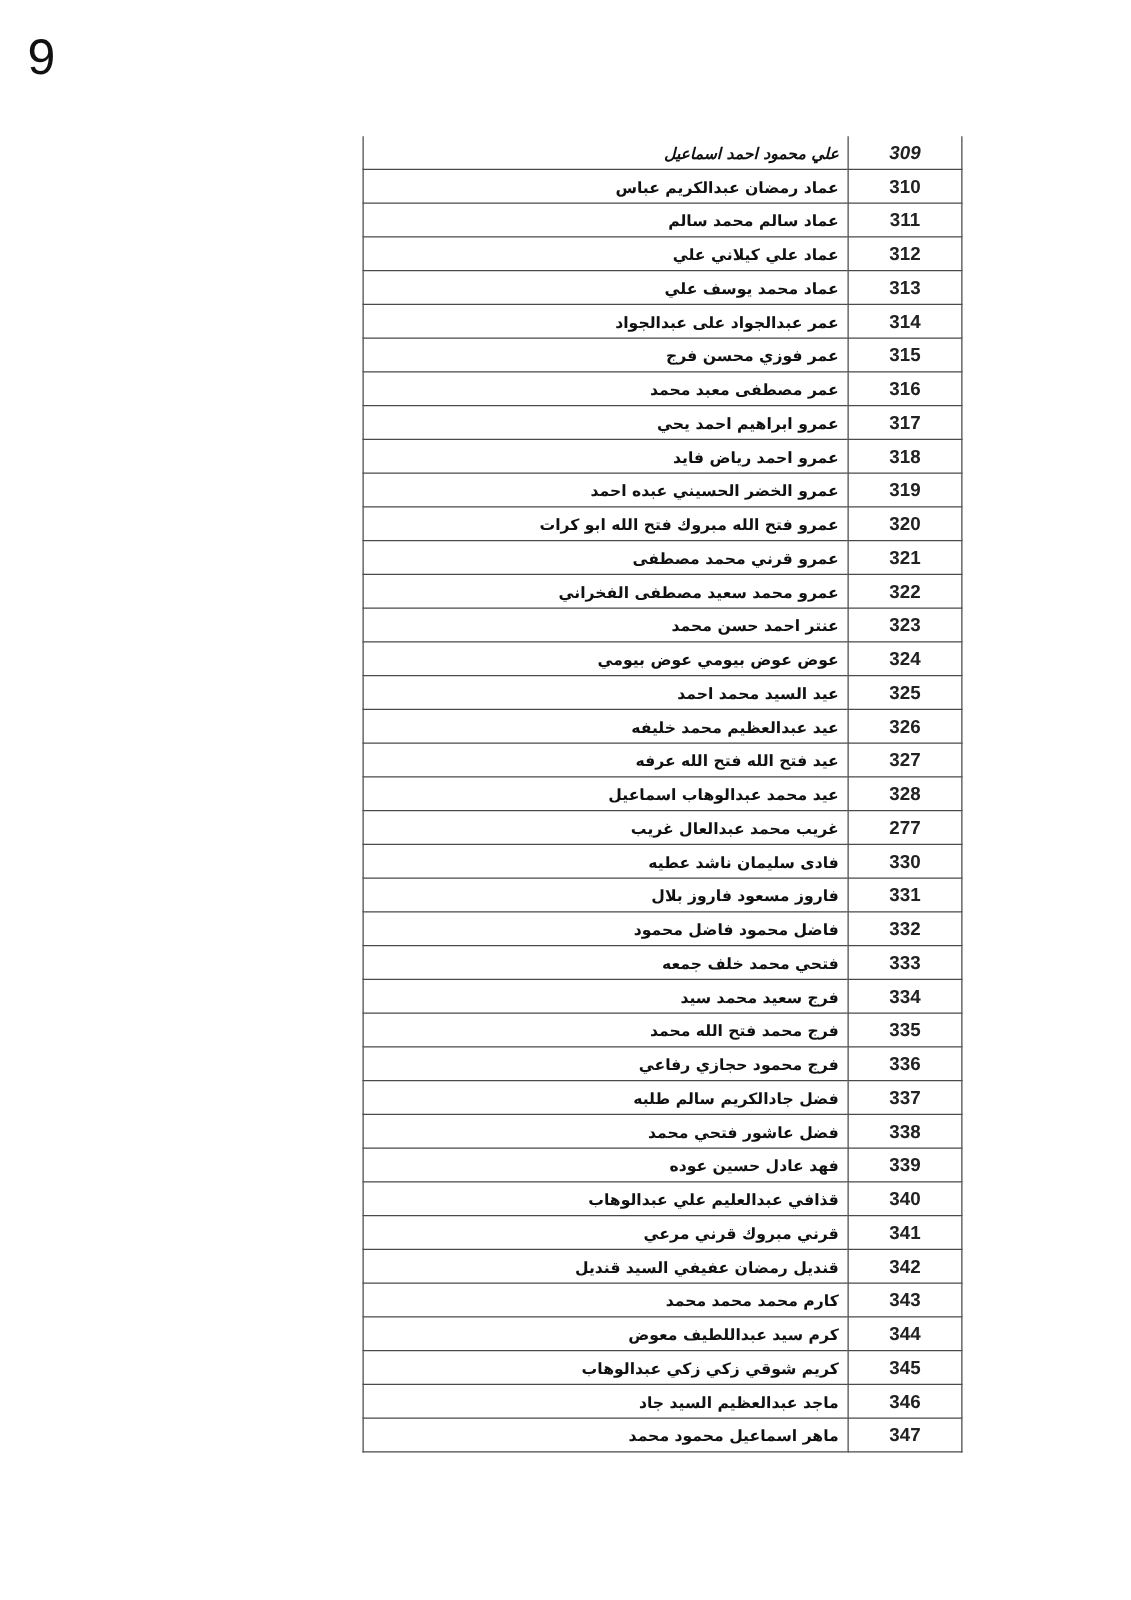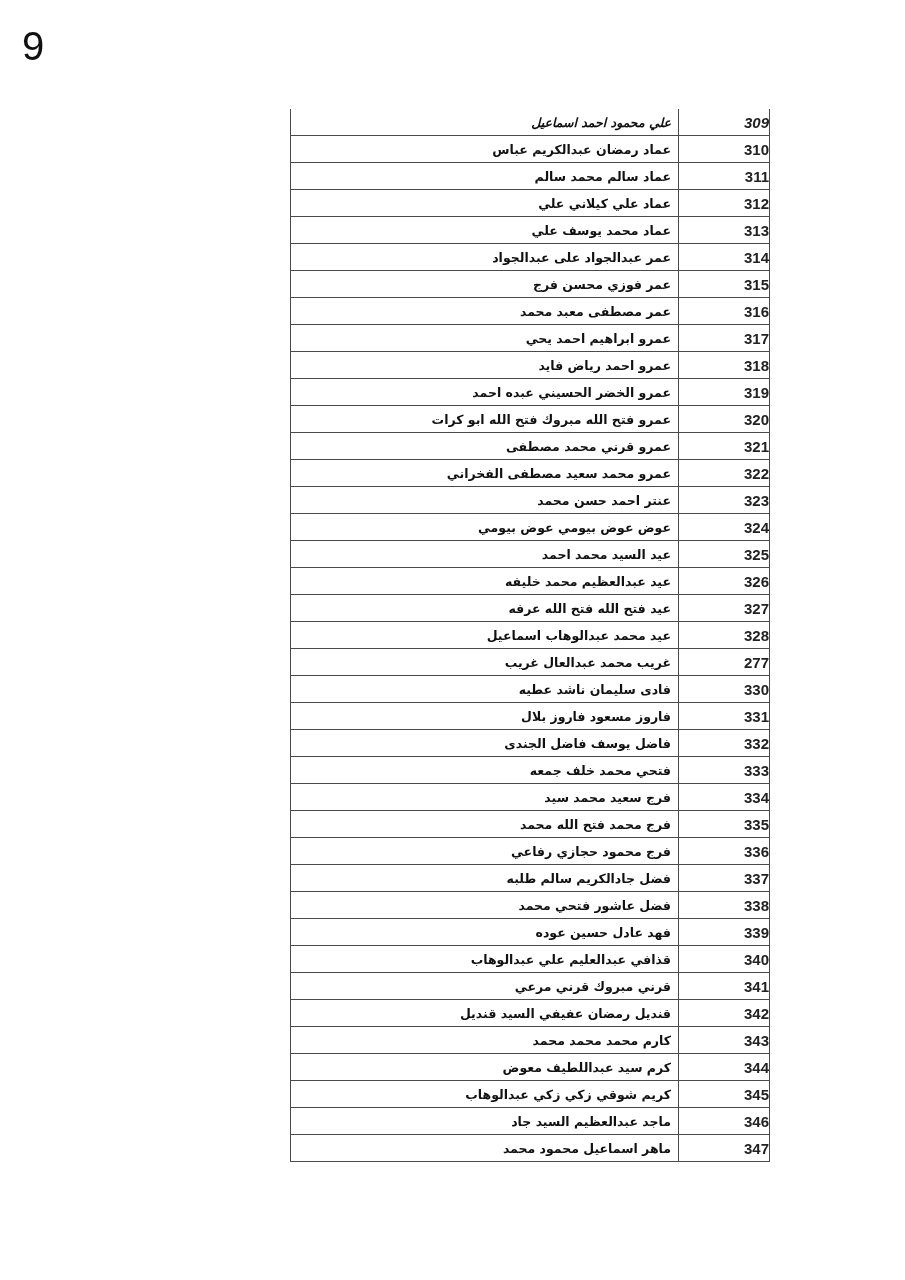--- a/index.html
+++ b/index.html
@@ -40,21 +40,21 @@
       vertical-align: middle;
     }
     .roster tr:first-child td {
       border-top: none;
       font-style: italic;
     }
     .roster td.num {
       width: 90px;
       border-right: 1px solid #4a4a4a;
       border-left: 1px solid #4a4a4a;
-      text-align: right;
+      text-align: center;
       font-family: "Liberation Sans", sans-serif;
       font-weight: bold;
       font-size: 15px;
       color: #222;
     }
     .roster td.name {
       border-left: 1px solid #4a4a4a;
       text-align: right;
       padding-right: 7px;
       font-family: "DejaVu Sans", sans-serif;
@@ -159,21 +159,21 @@
       <tr>
         <td class="num">330</td>
         <td class="name">فادى سليمان ناشد عطيه</td>
       </tr>
       <tr>
         <td class="num">331</td>
         <td class="name">فاروز مسعود فاروز بلال</td>
       </tr>
       <tr>
         <td class="num">332</td>
-        <td class="name">فاضل يوسف فاضل الجندى</td>
+        <td class="name">فاضل محمود فاضل محمود</td>
       </tr>
       <tr>
         <td class="num">333</td>
         <td class="name">فتحي محمد خلف جمعه</td>
       </tr>
       <tr>
         <td class="num">334</td>
         <td class="name">فرج سعيد محمد سيد</td>
       </tr>
       <tr>

